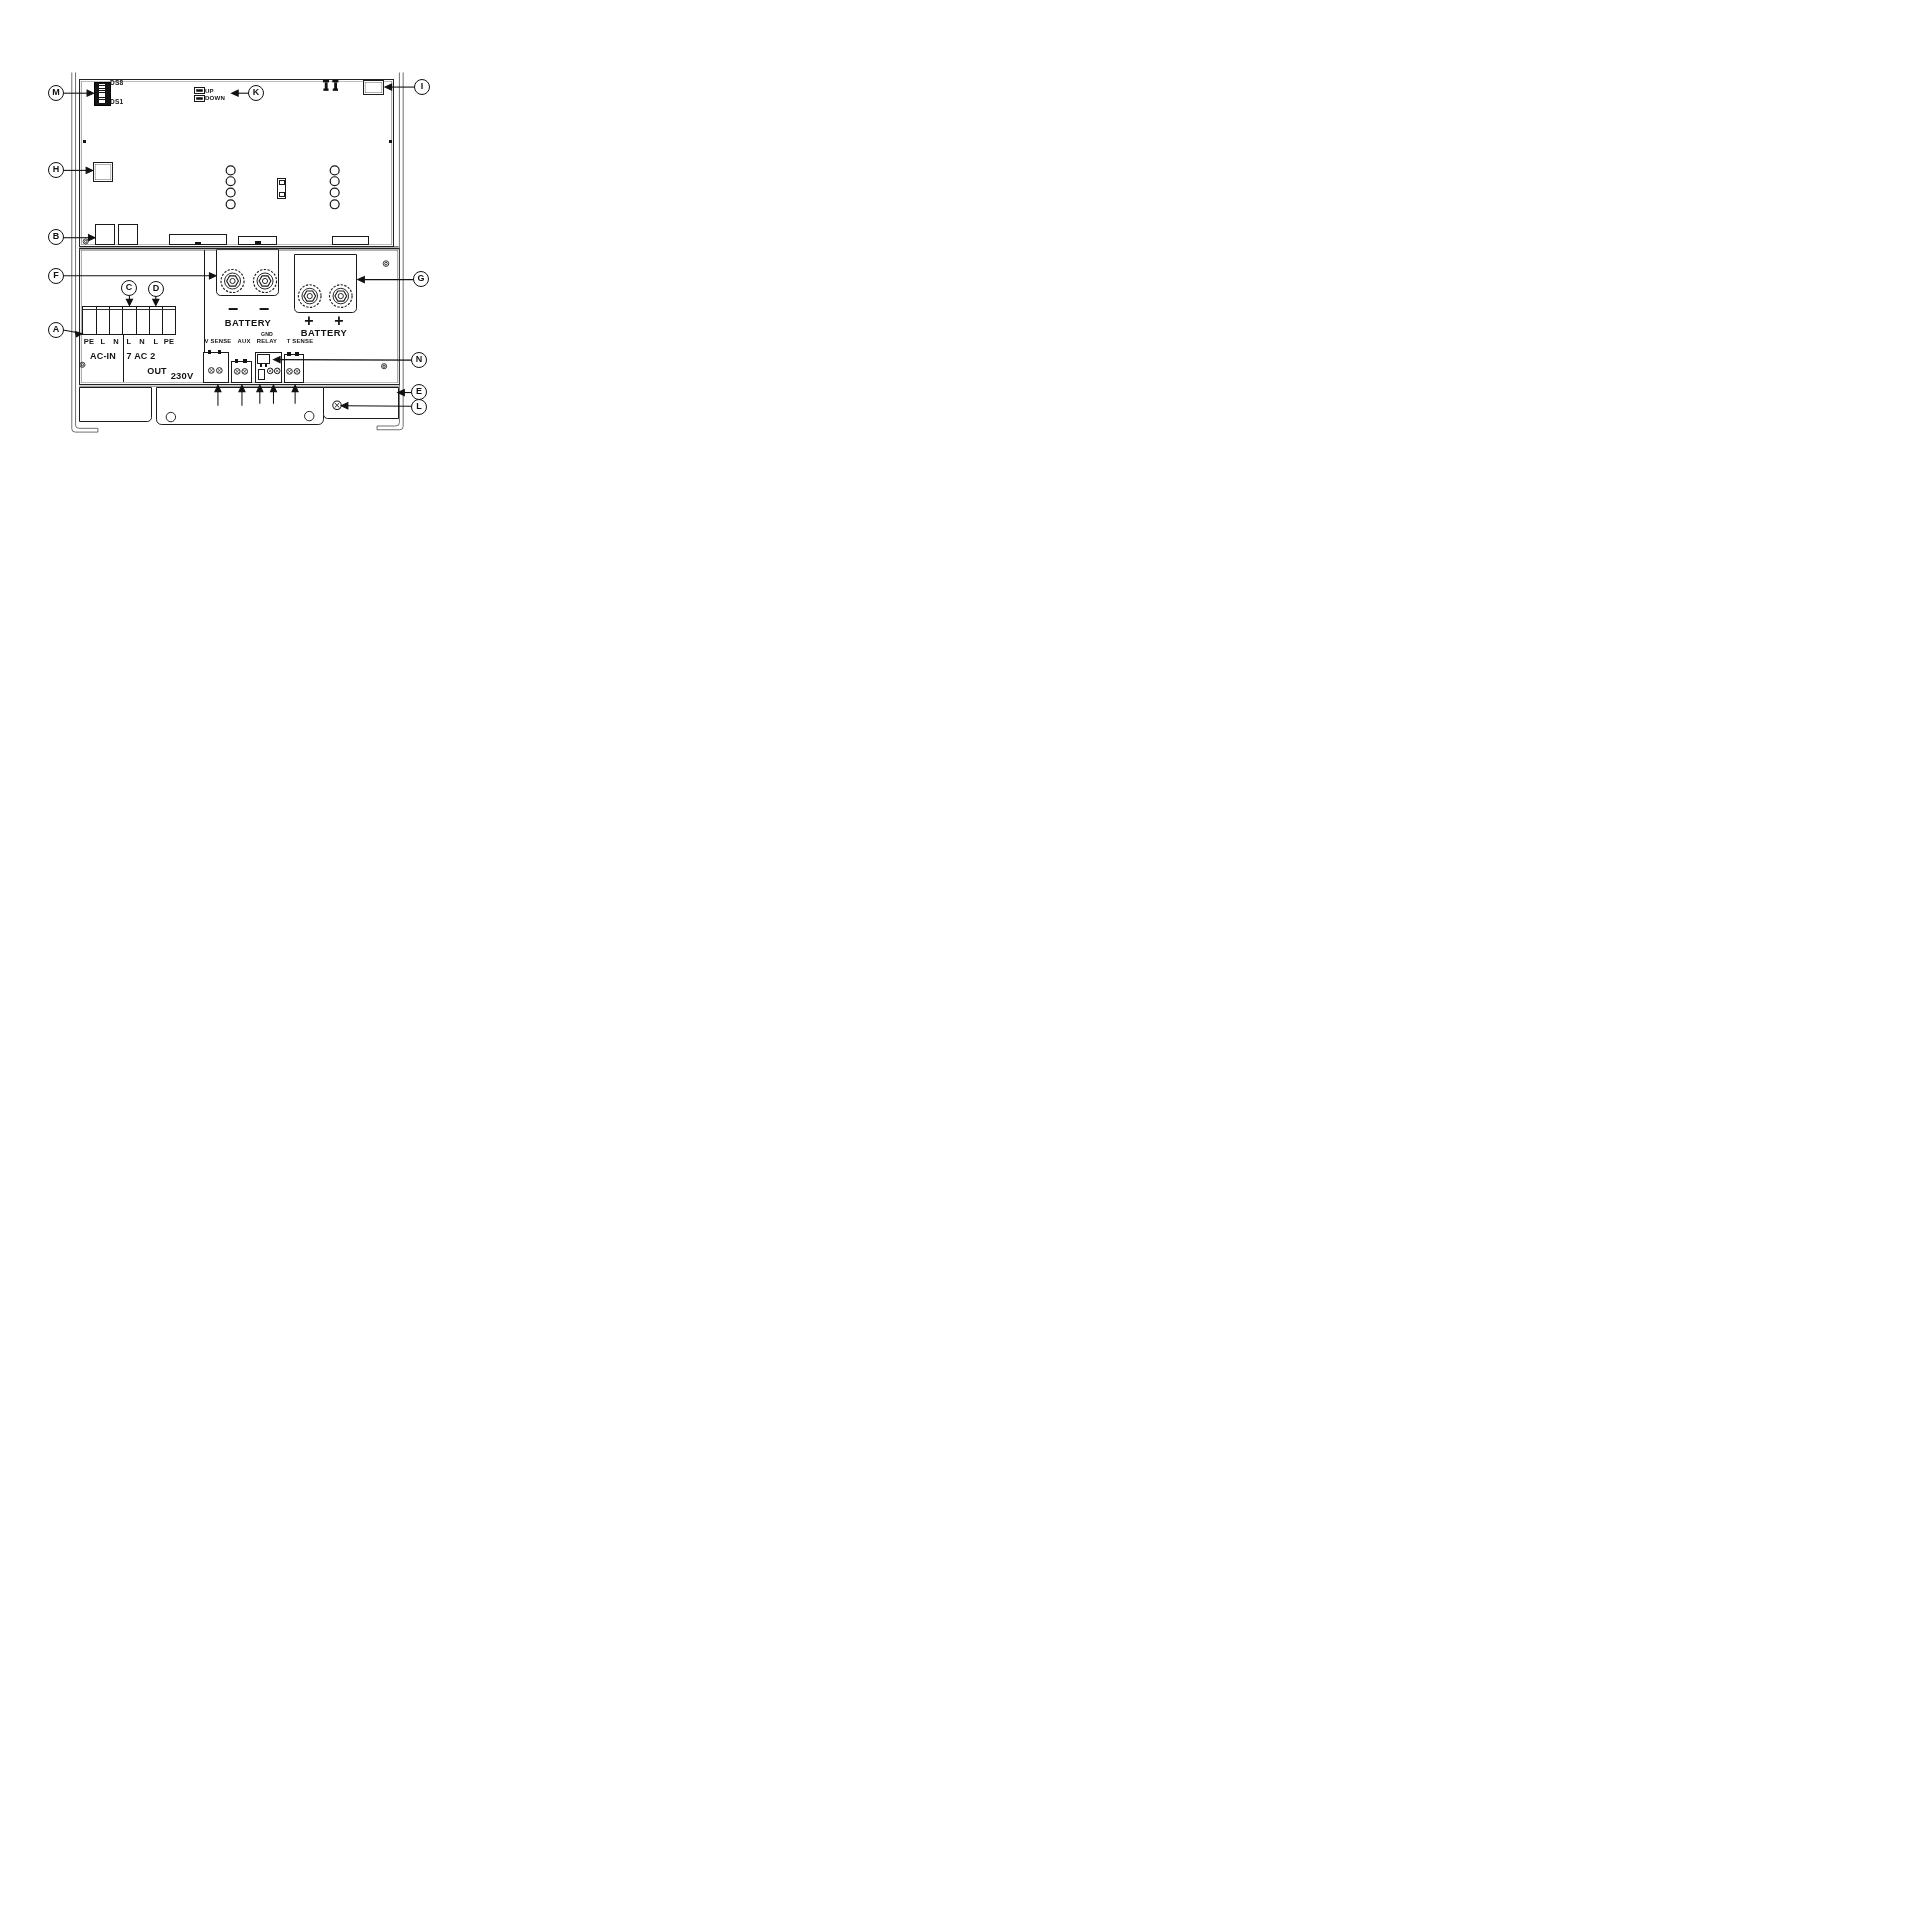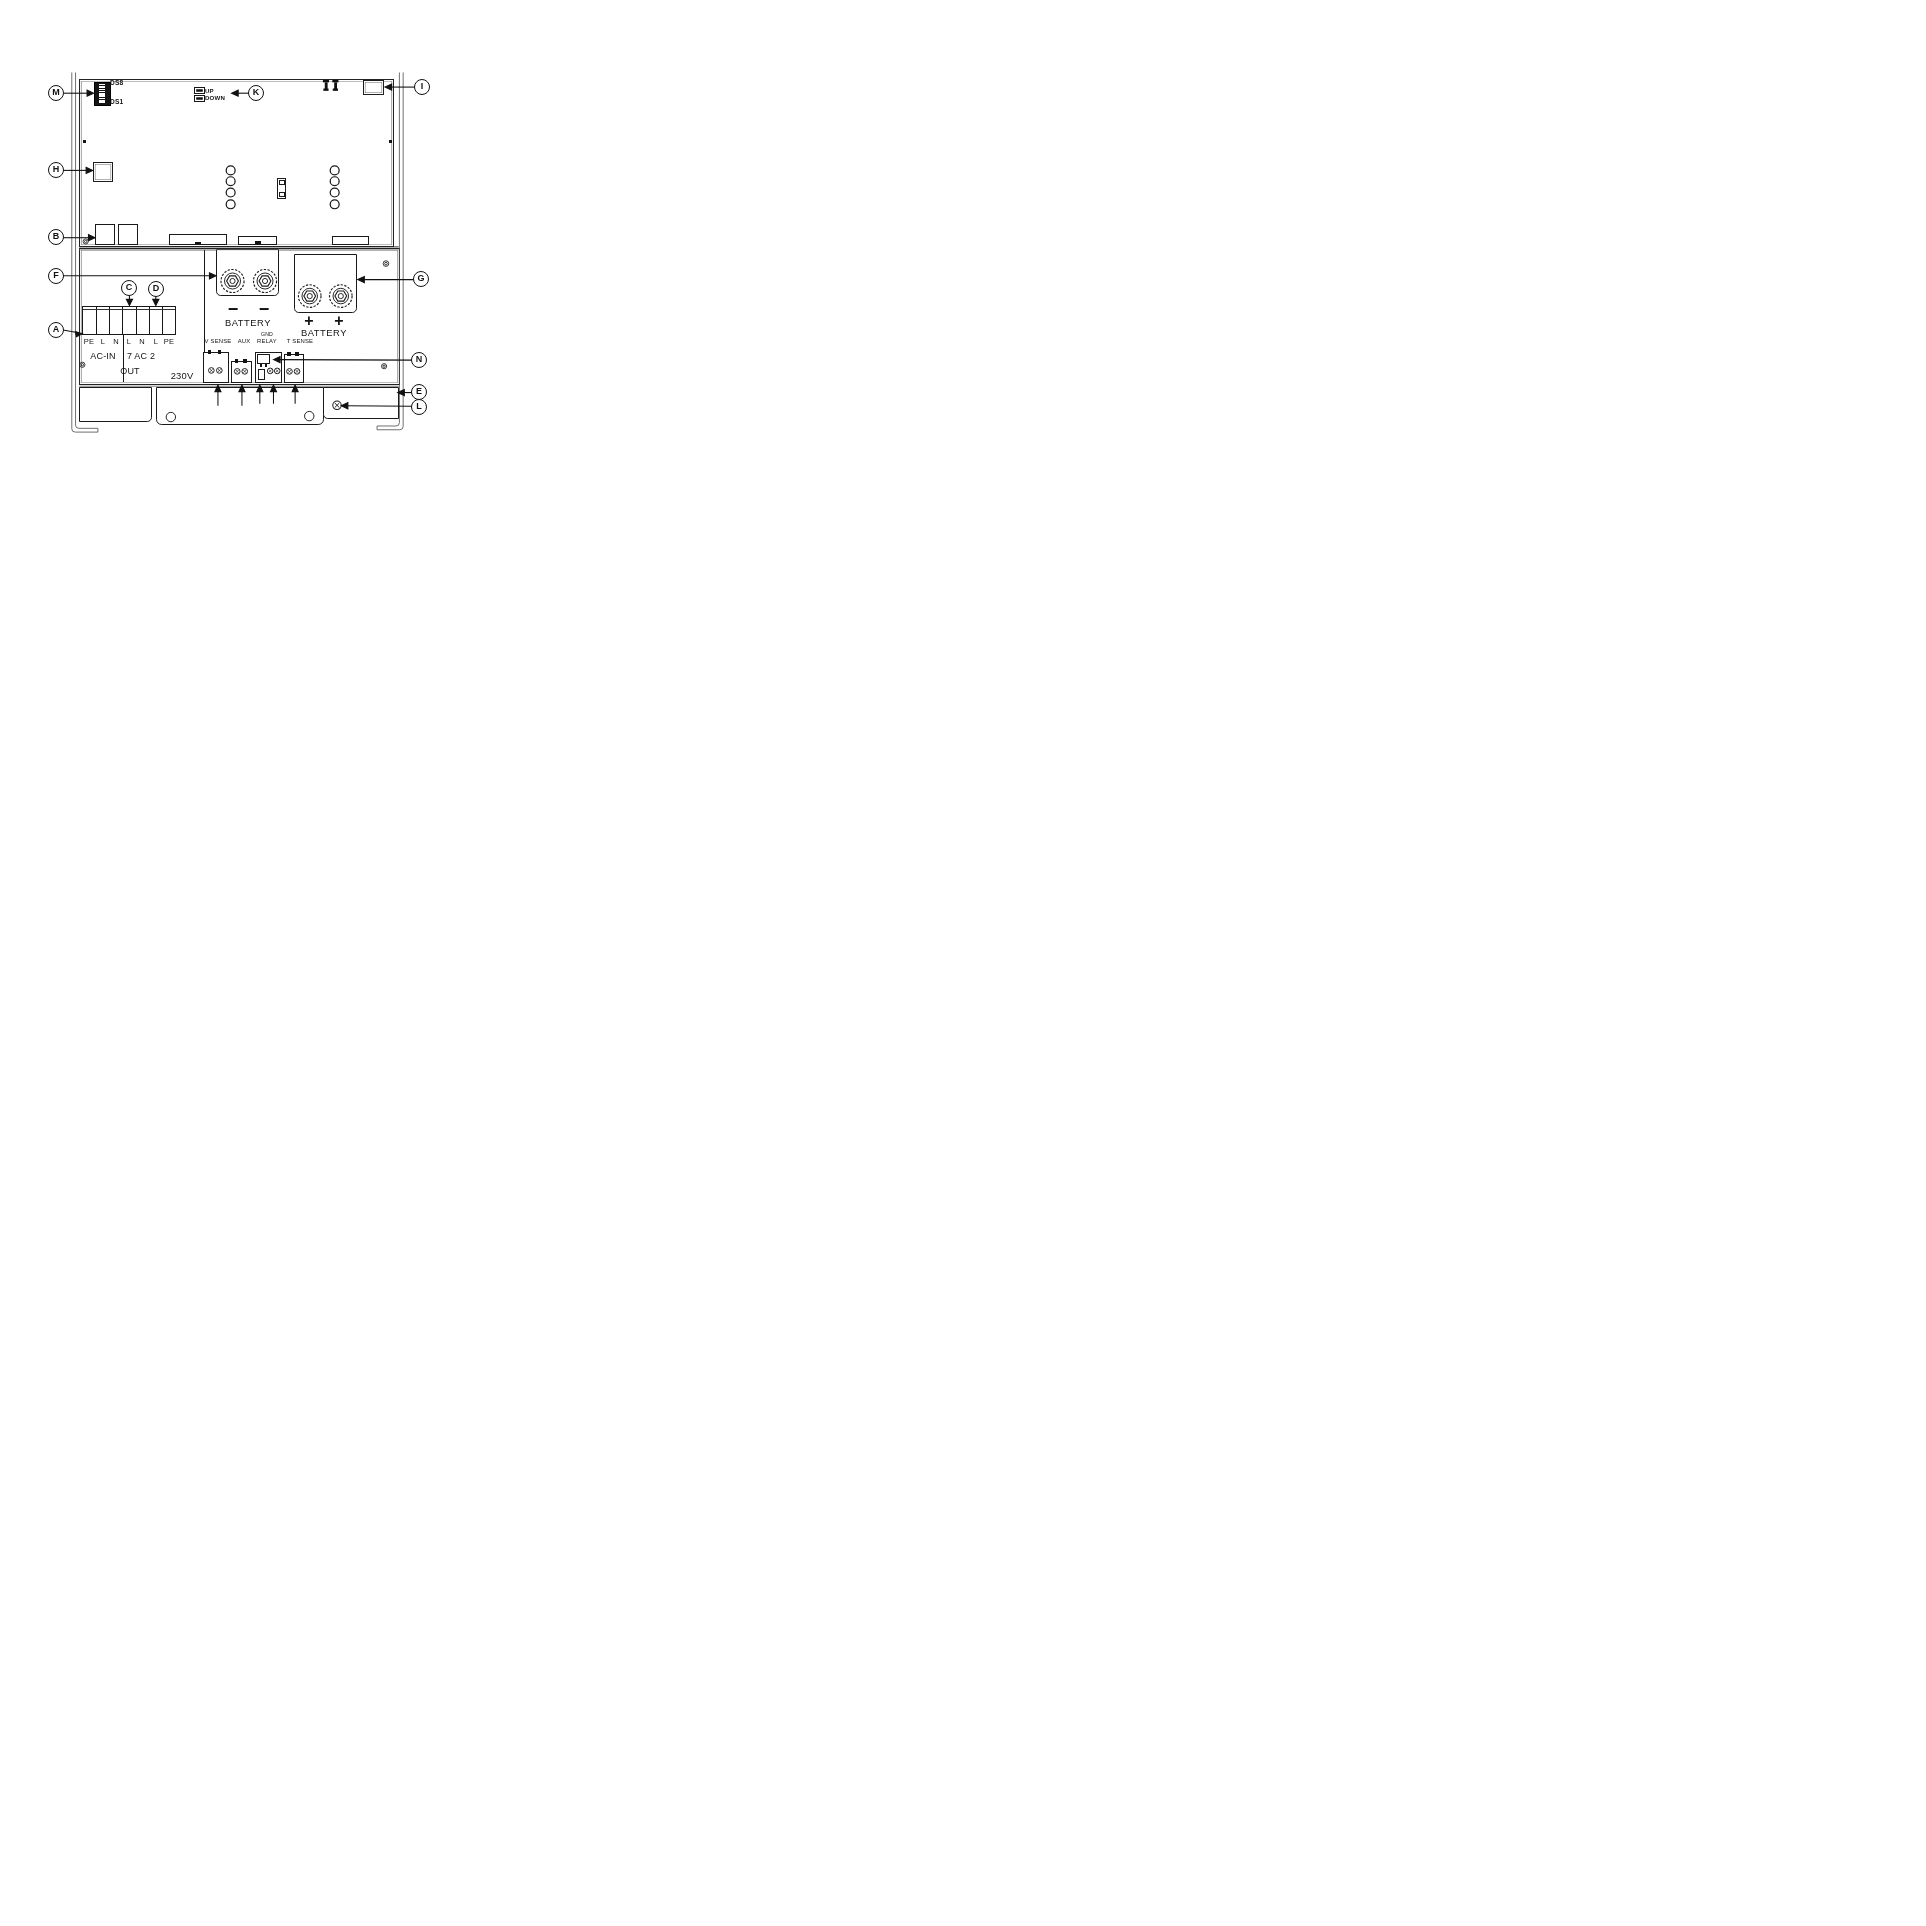--- a/index.html
+++ b/index.html
@@ -15,21 +15,21 @@
   .dbox{
     position:absolute;border:0.9px solid #1e1e1e;background:#fff;
     box-shadow: inset 0 0 0 0.9px #fff, inset 0 0 0 1.4px #666;
   }
   .sbox{position:absolute;border:0.9px solid #1a1a1a;background:#fff;}
   .fillbox{position:absolute;background:#141414;}
   .btnsq{
     position:absolute;border:0.9px solid #161616;background:#101010;
     box-shadow: inset 0 0 0 1.2px #fff;
   }
-  .lbl{position:absolute;font-weight:normal;color:#131313;white-space:nowrap;
+  .lbl{position:absolute;font-weight:bold;color:#131313;white-space:nowrap;
        transform:translate(-50%,-50%);letter-spacing:0.2px;}
   .lbl-left{position:absolute;font-weight:bold;color:#131313;white-space:nowrap;letter-spacing:0.2px;}
   .callout{
     position:absolute;width:14px;height:14px;border:1.2px solid #111;border-radius:50%;
     background:#fff;text-align:center;line-height:13.6px;font-weight:bold;font-size:9px;
     transform:translate(-50%,-50%);z-index:30;
   }
   svg.overlay{position:absolute;left:0;top:0;z-index:20;pointer-events:none;}
   .layer-text{position:absolute;left:0;top:0;width:100%;height:100%;z-index:25;}
   .divider{position:absolute;background:#161616;}
@@ -294,21 +294,21 @@
     <div class="lbl" style="left:89px;top:341px;font-size:7.5px;">PE</div>
     <div class="lbl" style="left:103px;top:341px;font-size:7.5px;">L</div>
     <div class="lbl" style="left:116px;top:341px;font-size:7.5px;">N</div>
     <div class="lbl" style="left:129px;top:341px;font-size:7.5px;">L</div>
     <div class="lbl" style="left:142px;top:341px;font-size:7.5px;">N</div>
     <div class="lbl" style="left:156px;top:341px;font-size:7.5px;">L</div>
     <div class="lbl" style="left:169px;top:341px;font-size:7.5px;">PE</div>
 
     <div class="lbl" style="left:103px;top:356px;font-size:9px;">AC-IN</div>
     <div class="lbl" style="left:141px;top:356px;font-size:9px;">7 AC 2</div>
-    <div class="lbl" style="left:130px;top:371px;font-size:9px;">OUT</div>
+    <div class="lbl" style="left:157px;top:371px;font-size:9px;">OUT</div>
     <div class="lbl" style="left:182px;top:375px;font-size:9.4px;">230V</div>
 
     <div class="lbl" style="left:233px;top:309px;font-size:18px;font-weight:900;">−</div>
     <div class="lbl" style="left:264px;top:309px;font-size:18px;font-weight:900;">−</div>
     <div class="lbl" style="left:248px;top:322px;font-size:9.4px;letter-spacing:0.5px;">BATTERY</div>
 
     <div class="lbl" style="left:309px;top:321px;font-size:16px;font-weight:900;">+</div>
     <div class="lbl" style="left:339px;top:321px;font-size:16px;font-weight:900;">+</div>
     <div class="lbl" style="left:324px;top:332px;font-size:9.4px;letter-spacing:0.5px;">BATTERY</div>
 

